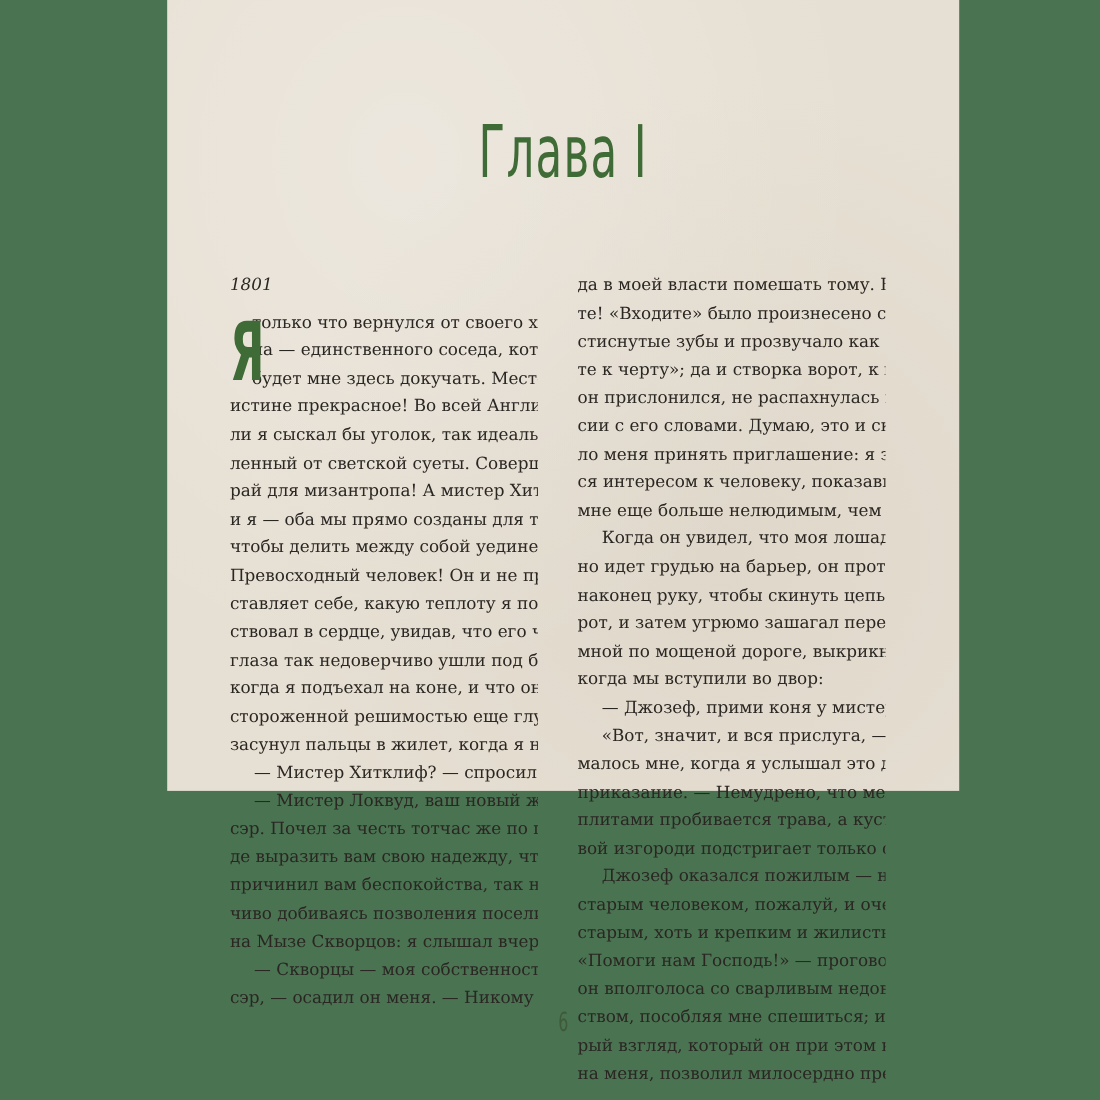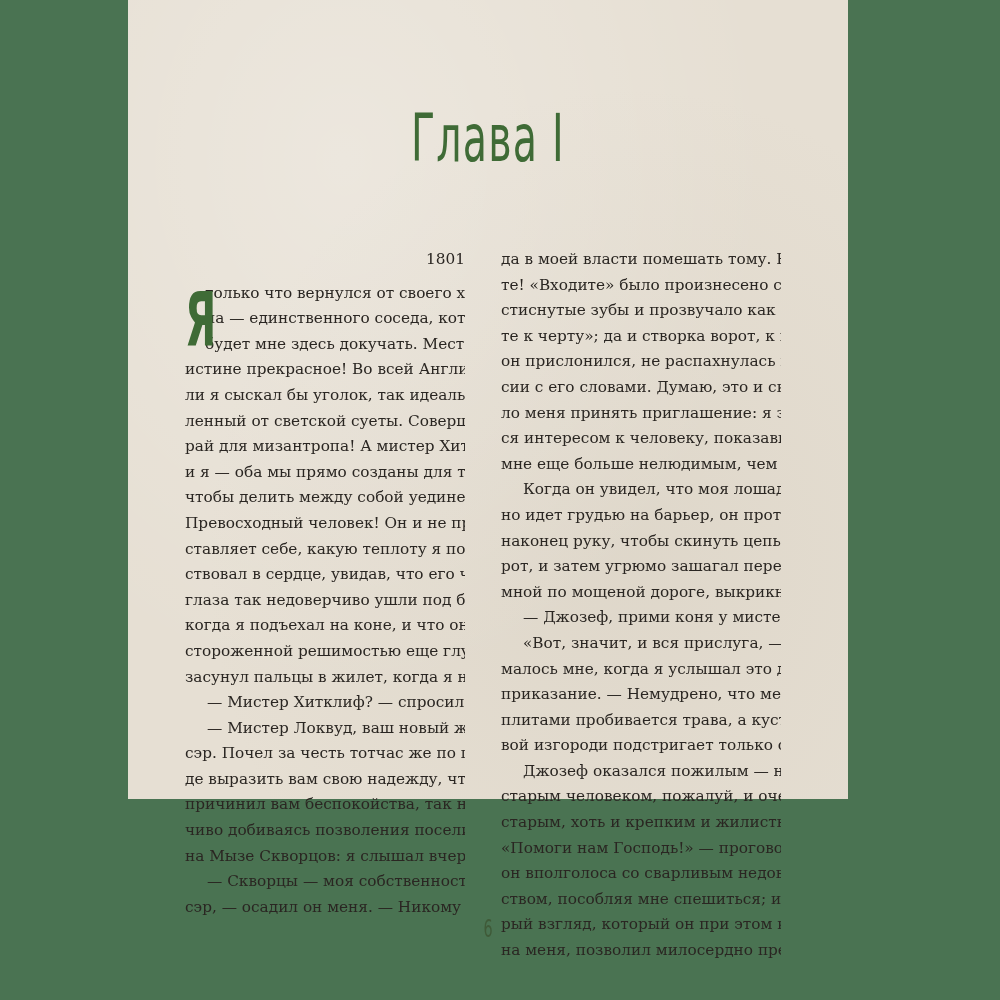--- a/index.html
+++ b/index.html
@@ -3,42 +3,42 @@
 <meta charset="utf-8">
 <style>
   html, body { margin:0; padding:0; }
   body {
     width:1000px; height:1000px; overflow:hidden;
     background:#4a7352;
     position:relative;
     font-family:"DejaVu Serif", serif;
   }
   .page {
-    position:absolute; left:128px; top:0; width:720px; height:799px;
+    position:absolute; left:152px; top:0; width:720px; height:719px;
     background:#e6dfd3;
     background-image:
       radial-gradient(ellipse at 30% 20%, rgba(255,255,255,0.25), rgba(255,255,255,0) 60%),
       radial-gradient(ellipse at 70% 70%, rgba(180,170,150,0.15), rgba(0,0,0,0) 60%);
   }
   .title {
     position:absolute; left:0; right:0; top:100px; text-align:center;
     font-family:"DejaVu Sans", sans-serif;
     font-size:66px; color:#3f6b36; letter-spacing:2px;
     transform:scaleX(0.6); transform-origin:center;
     font-weight:normal;
   }
   .col {
     position:absolute; top:247px; width:280px;
     font-size:15.3px; line-height:25.6px; color:#2a2622;
     text-align:justify;
   }
   .col.left { left:57px; }
   .col.right { left:373px; }
   .year {
-    text-align:right; margin-bottom:8px;
+    text-align:left; font-style:italic; margin-bottom:8px;
   }
   .line { display:block; text-align:justify; text-align-last:justify; white-space:nowrap; overflow:hidden; }
   .line.last { text-align-last:left; }
   .line.indent { padding-left:22px; }
   .dropcap-wrap { position:relative; }
   .dropcap {
     position:absolute; left:0; top:4px;
     font-family:"DejaVu Sans", sans-serif; font-weight:bold;
     color:#3f6b36; font-size:74px; line-height:70px;
     transform:scaleX(0.55); transform-origin:left top;
@@ -97,20 +97,21 @@
     <span class="line">он прислонился, не распахнулась в согла-</span>
     <span class="line">сии с его словами. Думаю, это и склони-</span>
     <span class="line">ло меня принять приглашение: я загорел-</span>
     <span class="line">ся интересом к человеку, показавшемуся</span>
     <span class="line last">мне еще больше нелюдимым, чем я.</span>
     <span class="line indent">Когда он увидел, что моя лошадь чест-</span>
     <span class="line">но идет грудью на барьер, он протянул</span>
     <span class="line">наконец руку, чтобы скинуть цепь с во-</span>
     <span class="line">рот, и затем угрюмо зашагал передо</span>
     <span class="line">мной по мощеной дороге, выкрикнув,</span>
+    <span class="line last">когда мы вступили во двор:</span>
     <span class="line indent">— Джозеф, прими коня у мистера Ло-</span>
     <span class="line indent">«Вот, значит, и вся прислуга, — поду-</span>
     <span class="line">малось мне, когда я услышал это двойное</span>
     <span class="line">приказание. — Немудрено, что между</span>
     <span class="line">плитами пробивается трава, а кусты жи-</span>
     <span class="line last">вой изгороди подстригает только скот».</span>
     <span class="line indent">Джозеф оказался пожилым — нет,</span>
     <span class="line">старым человеком, пожалуй, и очень</span>
     <span class="line">старым, хоть и крепким и жилистым.</span>
     <span class="line">«Помоги нам Господь!» — проговорил</span>

